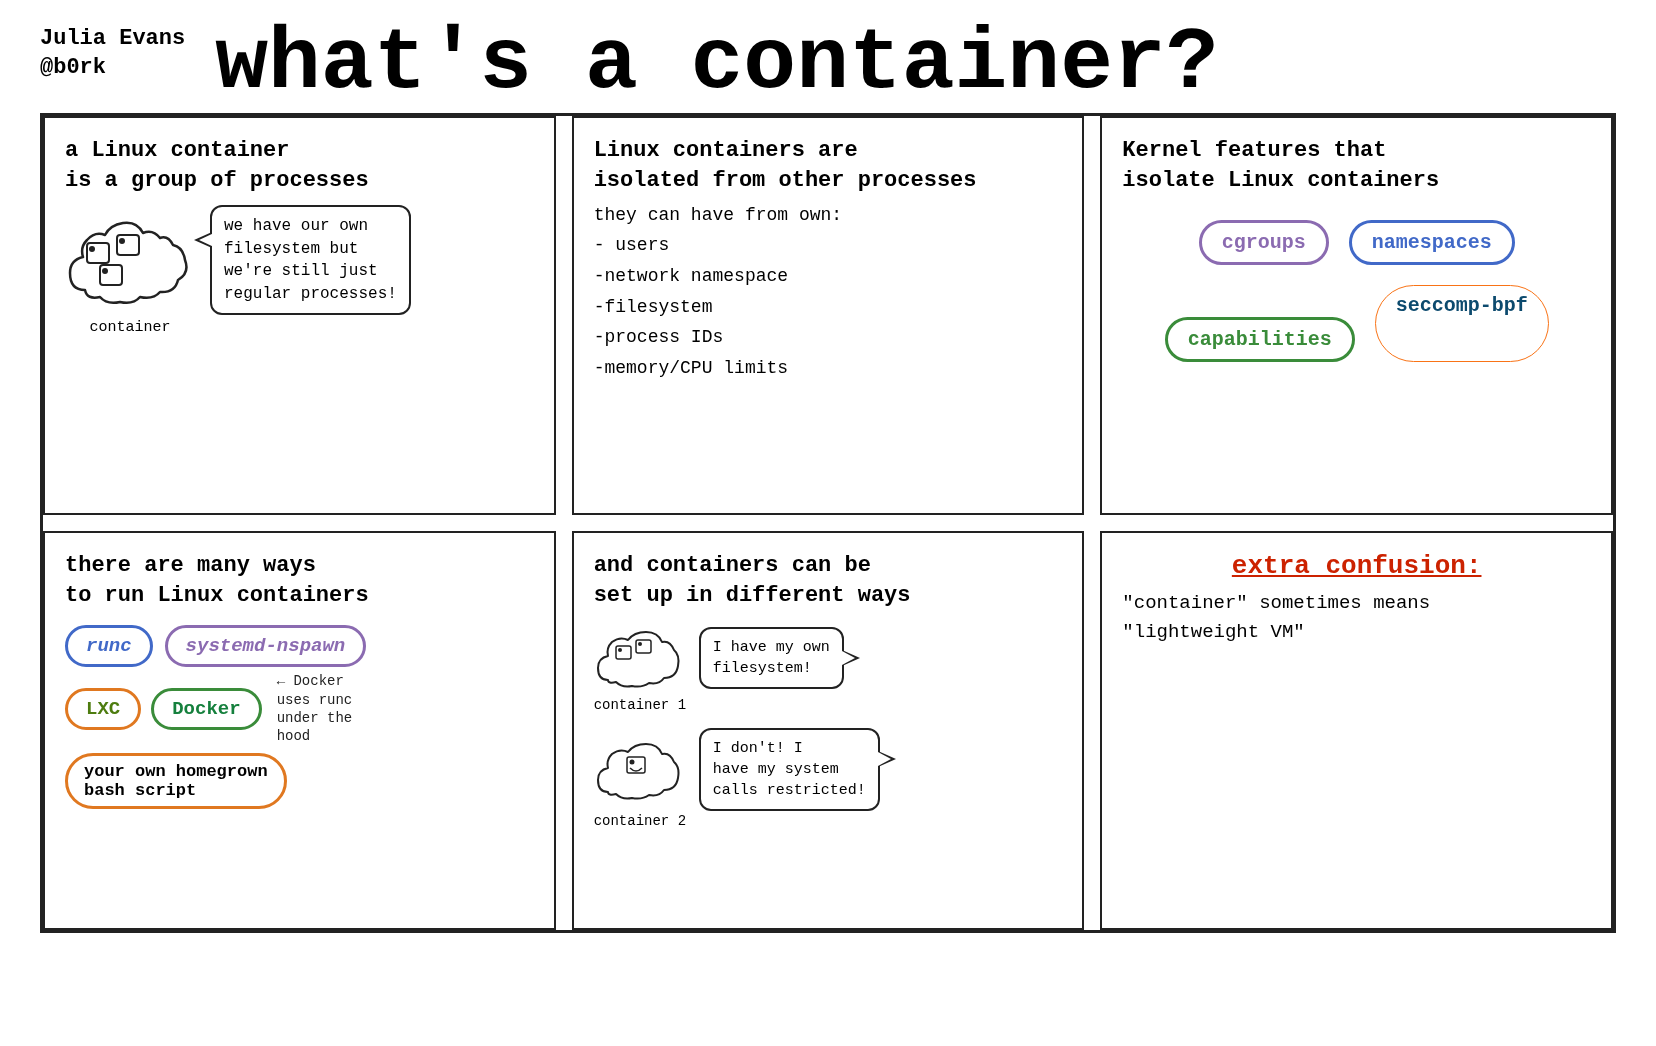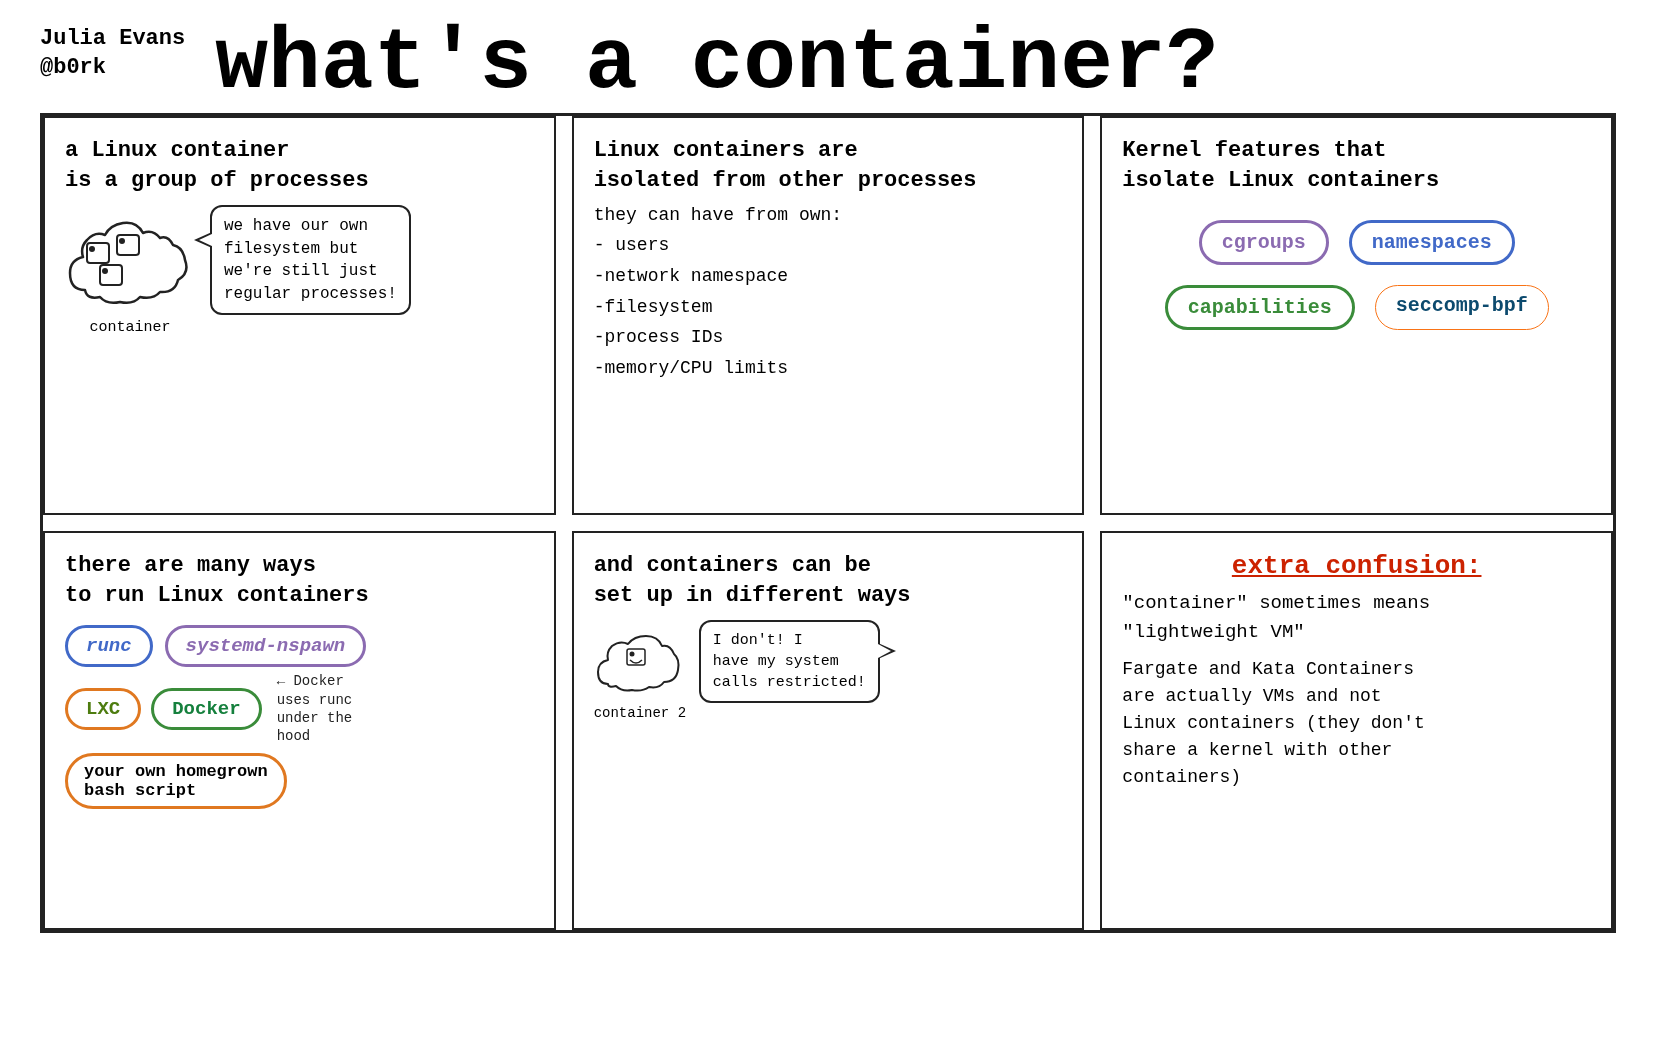--- a/index.html
+++ b/index.html
@@ -134,21 +134,21 @@
     }
     .badge {
       padding: 8px 20px;
       border-radius: 50px;
       font-size: 20px;
       font-family: 'Courier New', Courier, monospace;
       font-weight: bold;
     }
     .badge-purple { border: 3px solid #8b6bb1; color: #8b6bb1; }
     .badge-blue { border: 3px solid #4169c8; color: #4169c8; }
-    .badge-green { border: 3px solid #3a8c3a; color: #3a8c3a; }
+    .badge-green { border: 3px solid #3a8c3a; color: #3a8c3a; margin-top: 32px; }
     .badge-red { border: 1px solid #f97316; color: #0c4a6e; }
     
     .run-badges {
       display: flex;
       flex-wrap: wrap;
       gap: 12px;
       margin-top: 15px;
       align-items: center;
       font-style: italic;
     }
@@ -334,20 +334,37 @@
       </div>
       <div>
         <div class="homegrown-badge">your own homegrown<br>bash script</div>
       </div>
     </div>
 
     <div class="cell cell-5">
       <div class="cell-title">and containers can be<br>set up in different ways</div>
       <div class="containers-graphic">
 
+        <div>
+          <div class="container-row">
+            <div class="small-cloud">
+              <svg viewBox="0 0 90 75">
+                <path d="M 14,60 Q 4,60 4,48 Q 4,38 14,36 Q 12,28 18,22 Q 26,16 34,20 Q 40,12 52,12 Q 64,12 68,22 Q 76,20 80,30 Q 86,35 84,46 Q 82,58 70,58 Q 65,65 55,63 Q 48,68 38,66 Q 28,68 22,62 Q 14,64 14,60 Z" fill="white" stroke="#222" stroke-width="2" stroke-linejoin="round"></path>
+                <rect x="22" y="26" width="15" height="13" rx="2" fill="white" stroke="#222" stroke-width="1.5"></rect>
+                <circle cx="26" cy="30" r="2" fill="#222"></circle>
+                <rect x="42" y="20" width="15" height="13" rx="2" fill="white" stroke="#222" stroke-width="1.5"></rect>
+                <circle cx="46" cy="24" r="2" fill="#222"></circle>
+              </svg>
+            </div>
+            <div class="speech-bubble-right">
+              I have my own<br>filesystem!
+            </div>
+          </div>
+          <div class="container-row-label">container 1</div>
+        </div>
 
         <div>
           <div class="container-row">
             <div class="small-cloud">
               <svg viewBox="0 0 90 75">
                 <path d="M 14,60 Q 4,60 4,48 Q 4,38 14,36 Q 12,28 18,22 Q 26,16 34,20 Q 40,12 52,12 Q 64,12 68,22 Q 76,20 80,30 Q 86,35 84,46 Q 82,58 70,58 Q 65,65 55,63 Q 48,68 38,66 Q 28,68 22,62 Q 14,64 14,60 Z" fill="white" stroke="#222" stroke-width="2" stroke-linejoin="round"></path>
                 <rect x="33" y="25" width="18" height="16" rx="2" fill="white" stroke="#222" stroke-width="1.5"></rect>
                 <circle cx="38" cy="30" r="2.5" fill="#222"></circle>
                 <path d="M 36,36 Q 42,42 48,36" fill="none" stroke="#222" stroke-width="1.5"></path>
               </svg>
@@ -359,23 +376,16 @@
           <div class="container-row-label">container 2</div>
         </div>
       </div>
     </div>
 
     <div class="cell cell-6">
       <div class="confusion-title">extra confusion:</div>
       <div class="confusion-text">
         "container" sometimes means<br>"lightweight VM"
       </div>
-      <div class="confusion-text" style="margin-top:10px; font-size:18px;">
-        Fargate and Kata Containers<br>
-        are actually VMs and not<br>
-        Linux containers (they don't<br>
-        share a kernel with other<br>
-        containers)
-      </div>
     </div>
 
   </div>
 </div>
 
 </body></html>

